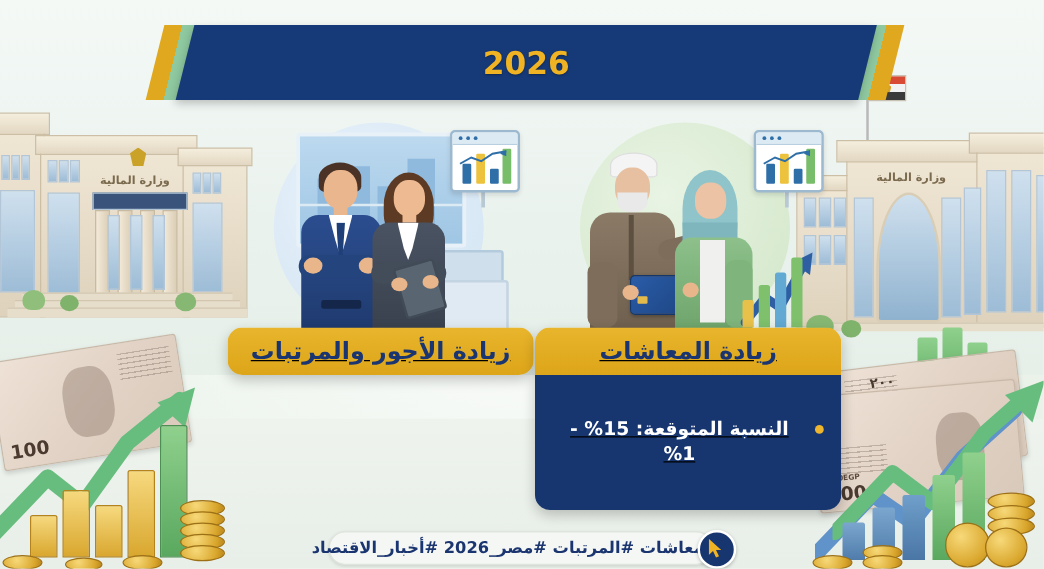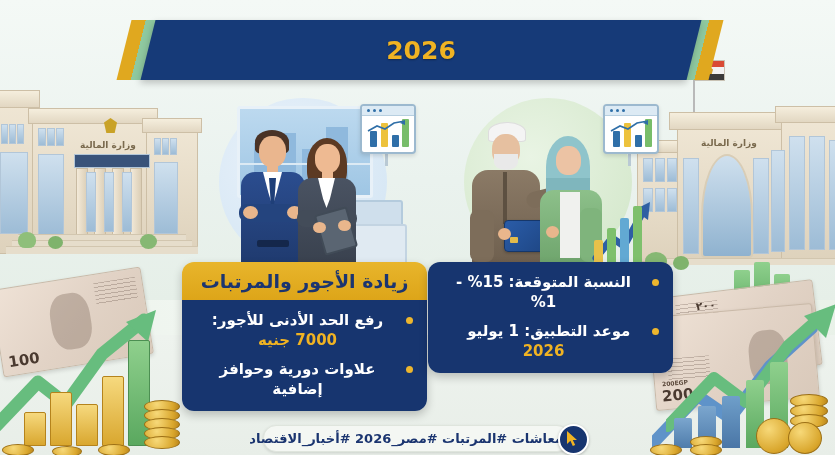--- a/index.html
+++ b/index.html
@@ -110,21 +110,21 @@
   .note .face{position:absolute;border-radius:40%;background:rgba(120,100,85,.35);}
   .note .lines{position:absolute;right:6px;top:8px;width:42px;height:22px;
     background:repeating-linear-gradient(180deg,rgba(90,70,60,.28) 0 1px,transparent 1px 4px);}
   .coin{position:absolute;border-radius:50%;
     background:radial-gradient(circle at 35% 30%,#f7d979,#d9a62c 70%,#b8841b 100%);
     border:1px solid #9c7016;}
   .gbar{position:absolute;border-radius:2px 2px 0 0;}
 
   
   .card{position:absolute;width:245px;border-radius:12px;overflow:hidden;
-    box-shadow:0 4px 10px rgba(0,0,0,.22);}
+    box-shadow:0 4px 10px rgba(0,0,0,.22);text-decoration:underline;}
   .card.left{left:182px;top:262px;}
   .card.right{left:428px;top:262px;}
   .card-head{height:38px;background:linear-gradient(180deg,#e8b52c 0%,#dda519 100%);
     display:flex;align-items:center;justify-content:center;
     direction:rtl;color:#1b3570;font-weight:bold;font-size:19px;white-space:nowrap;}
   .card-body{background:#17356f;padding:10px 14px 12px 14px;min-height:86px;
     display:flex;flex-direction:column;justify-content:center;gap:8px;}
   .bullet-row{direction:rtl;display:flex;align-items:flex-start;gap:7px;}
   .bullet{flex:0 0 auto;width:7px;height:7px;border-radius:50%;background:#edb62e;margin-top:7px;}
   .bullet-text{color:#ffffff;font-weight:bold;font-size:15px;line-height:1.35;text-align:center;flex:1;}
@@ -409,50 +409,29 @@
     <div class="coin" style="left:142px;top:144px;width:36px;height:12px;"></div>
     <div class="coin" style="left:108px;top:148px;width:34px;height:34px;"></div>
     <div class="coin" style="left:140px;top:152px;width:32px;height:30px;"></div>
     <div class="coin" style="left:42px;top:166px;width:30px;height:10px;"></div>
     <div class="coin" style="left:42px;top:174px;width:30px;height:10px;"></div>
     <div class="coin" style="left:2px;top:174px;width:30px;height:10px;"></div>
   </div>
 
   <div class="card left">
     <div class="card-head">زيادة الأجور والمرتبات</div>
-    <div class="card-body">
-      <div class="bullet-row">
-        <span class="bullet"></span>
-        <span class="bullet-text">
-          <span>رفع الحد الأدنى للأجور:</span>
-          <br>
-          <span class="val">7000 جنيه</span>
-        </span>
-      </div>
-      <div class="bullet-row">
-        <span class="bullet"></span>
-        <span class="bullet-text">علاوات دورية وحوافز إضافية</span>
-      </div>
-    </div>
   </div>
 
   <div class="card right">
+    <div class="card-head">زيادة المعاشات</div>
     <div class="card-body">
       <div class="bullet-row">
         <span class="bullet"></span>
         <span class="bullet-text">النسبة المتوقعة: 15% - 1%</span>
       </div>
-      <div class="bullet-row">
-        <span class="bullet"></span>
-        <span class="bullet-text">
-          <span>موعد التطبيق: 1 يوليو</span>
-          <span>&nbsp;</span>
-          <span class="val">2026</span>
-        </span>
-      </div>
     </div>
   </div>
 
   <div class="footer">
     <span>#المعاشات #المرتبات #مصر_2026 #أخبار_الاقتصاد</span>
   </div>
   <div class="cursor-badge">
     <svg width="13" height="16" viewBox="0 0 13 16">
       <polygon points="0,0 0,13 3.4,9.8 5.8,15 8.2,13.9 5.8,9 10,9" fill="#f0b323"></polygon>
     </svg>

